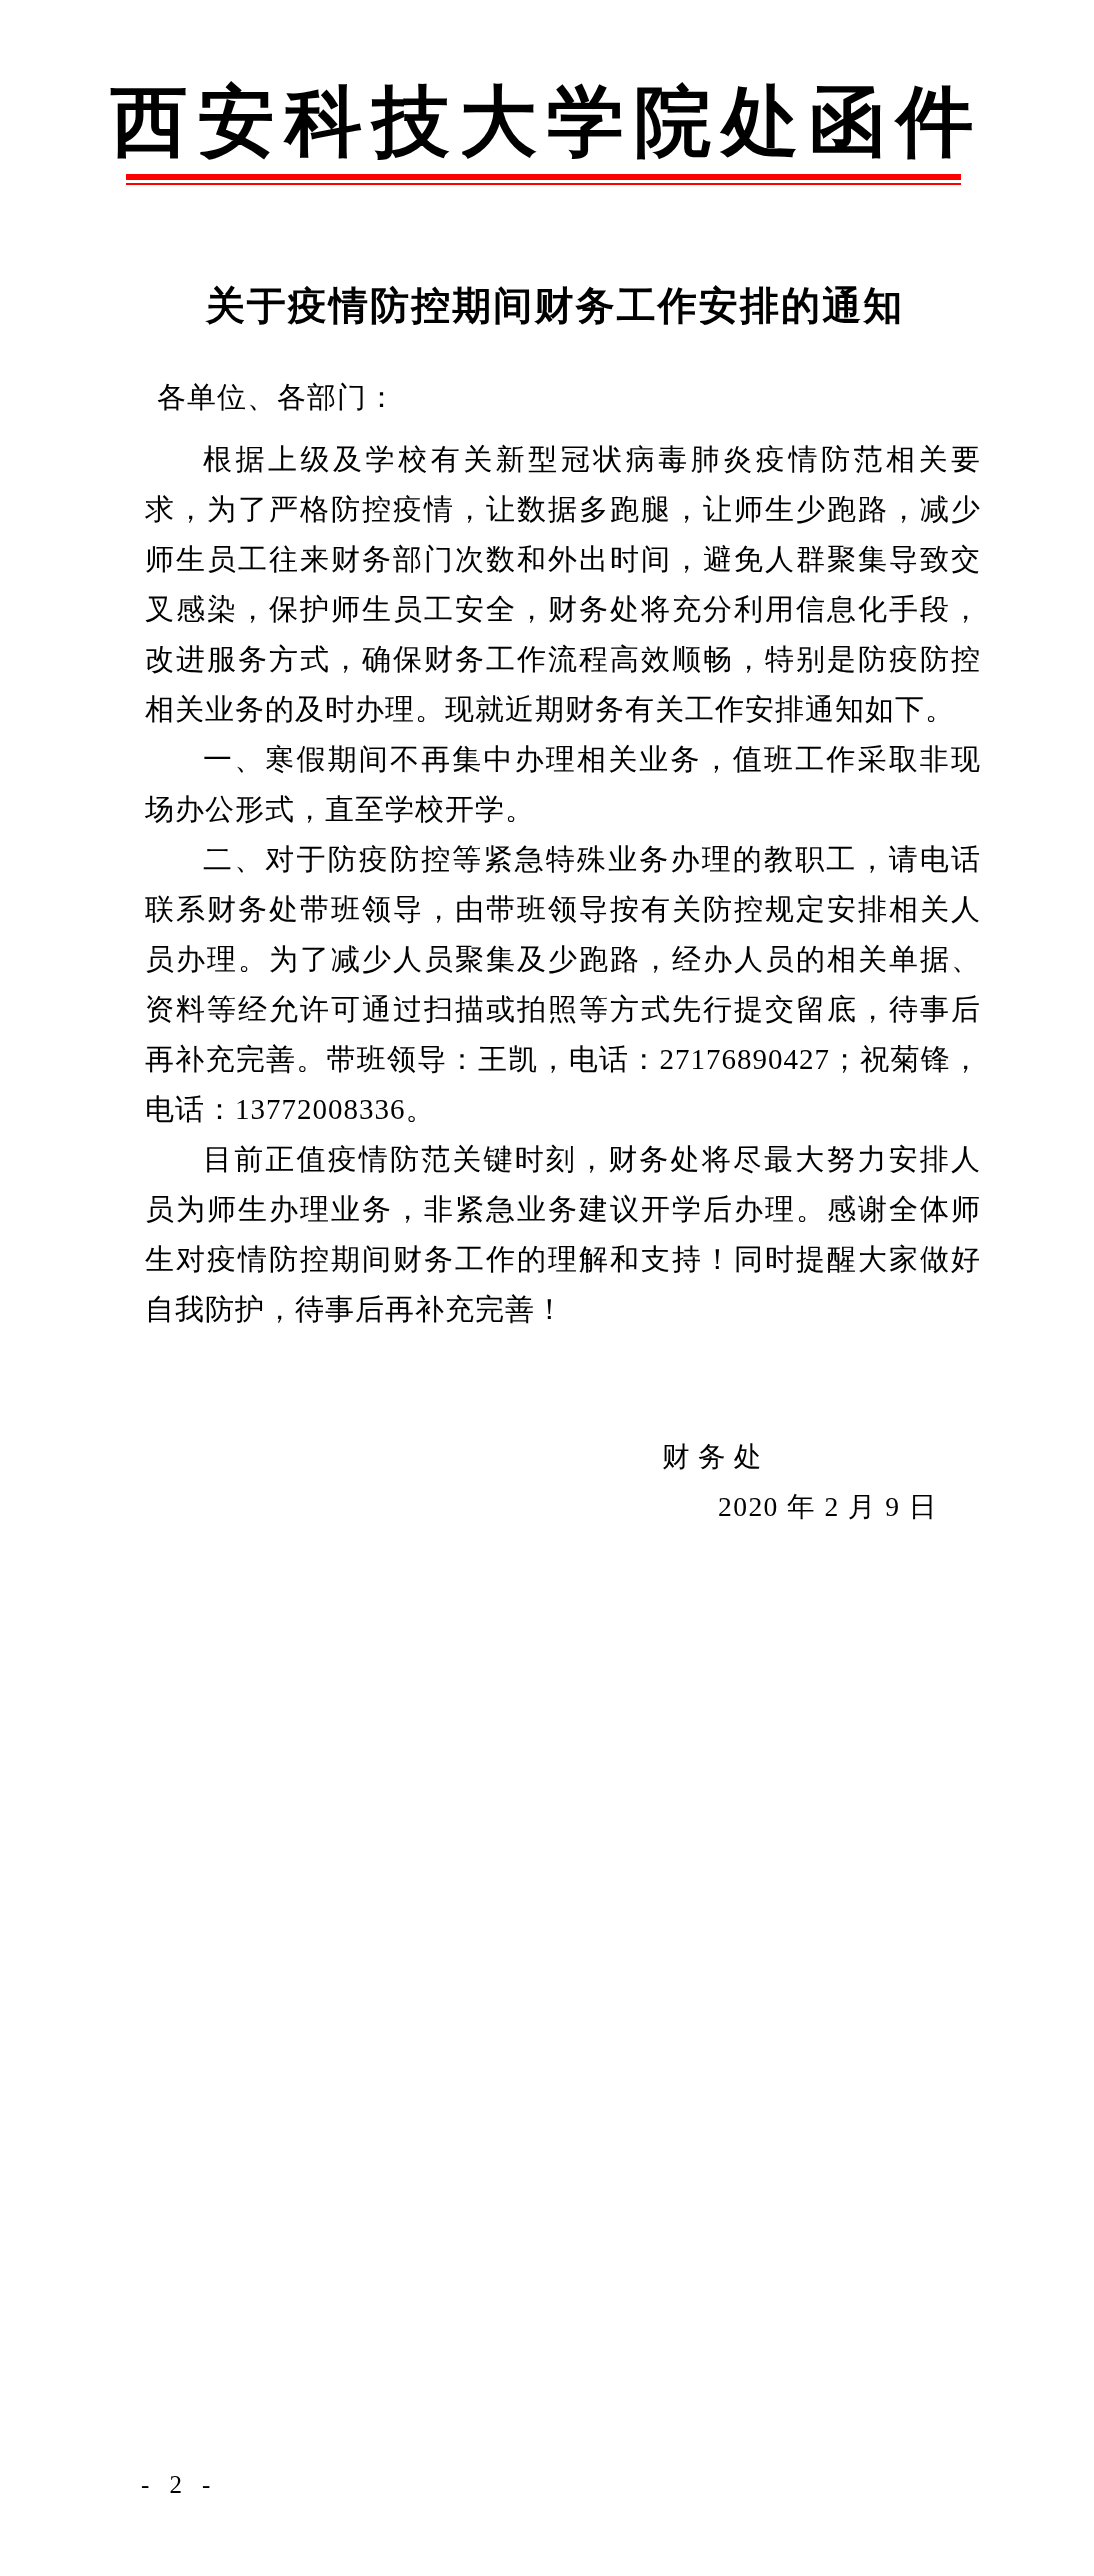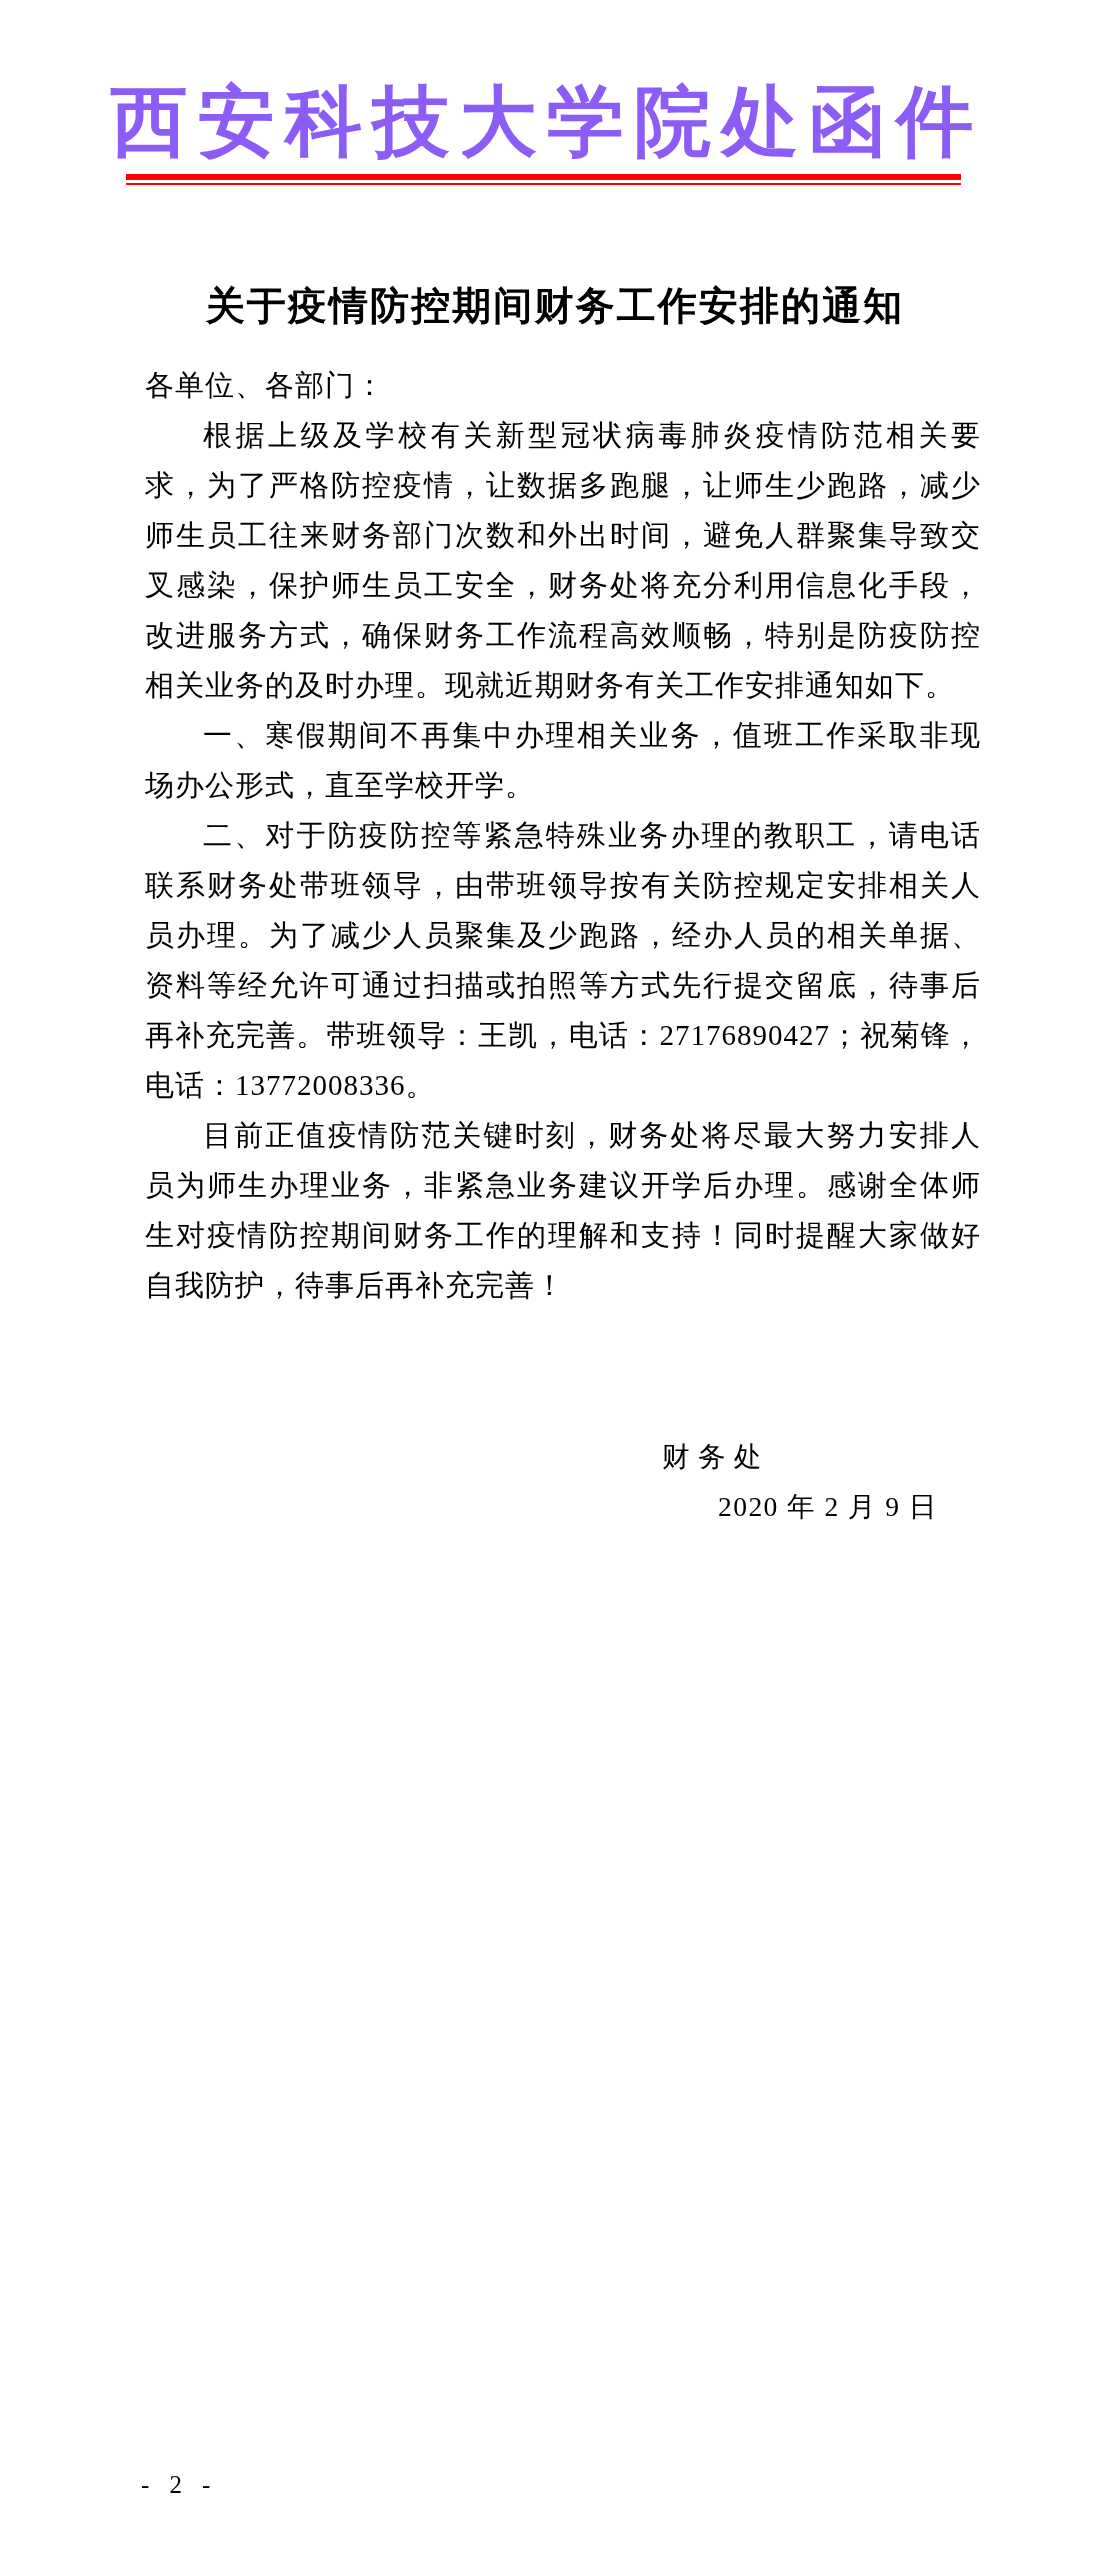--- a/index.html
+++ b/index.html
@@ -21,21 +21,21 @@
     position: absolute;
     top: 77px;
     left: 0;
     width: 100%;
     text-align: center;
     font-family: "Liberation Serif", "DejaVu Serif", serif;
     font-weight: bold;
     font-size: 77px;
     line-height: 90px;
     letter-spacing: 10.3px;
-    color: #8b5cf6;
+    color: #000000;
     white-space: nowrap;
   }
   
   .red-rule {
     position: absolute;
     top: 174px;
     left: 126px;
     width: 835px;
   }
   .red-rule .thick {
@@ -80,21 +80,21 @@
     font-size: 29px;
     line-height: 50px;
     letter-spacing: 1px;
     text-align: justify;
   }
   .body-text .para {
     margin: 0;
     text-indent: 2em;
   }
   .body-text .salutation {
-    margin: 0;
+    margin: 12px;
     text-indent: 0;
   }
   
   .signature-line {
     position: absolute;
     top: 1438px;
     left: 662px;
     font-size: 27.6px;
     letter-spacing: 8.3px;
     white-space: nowrap;

